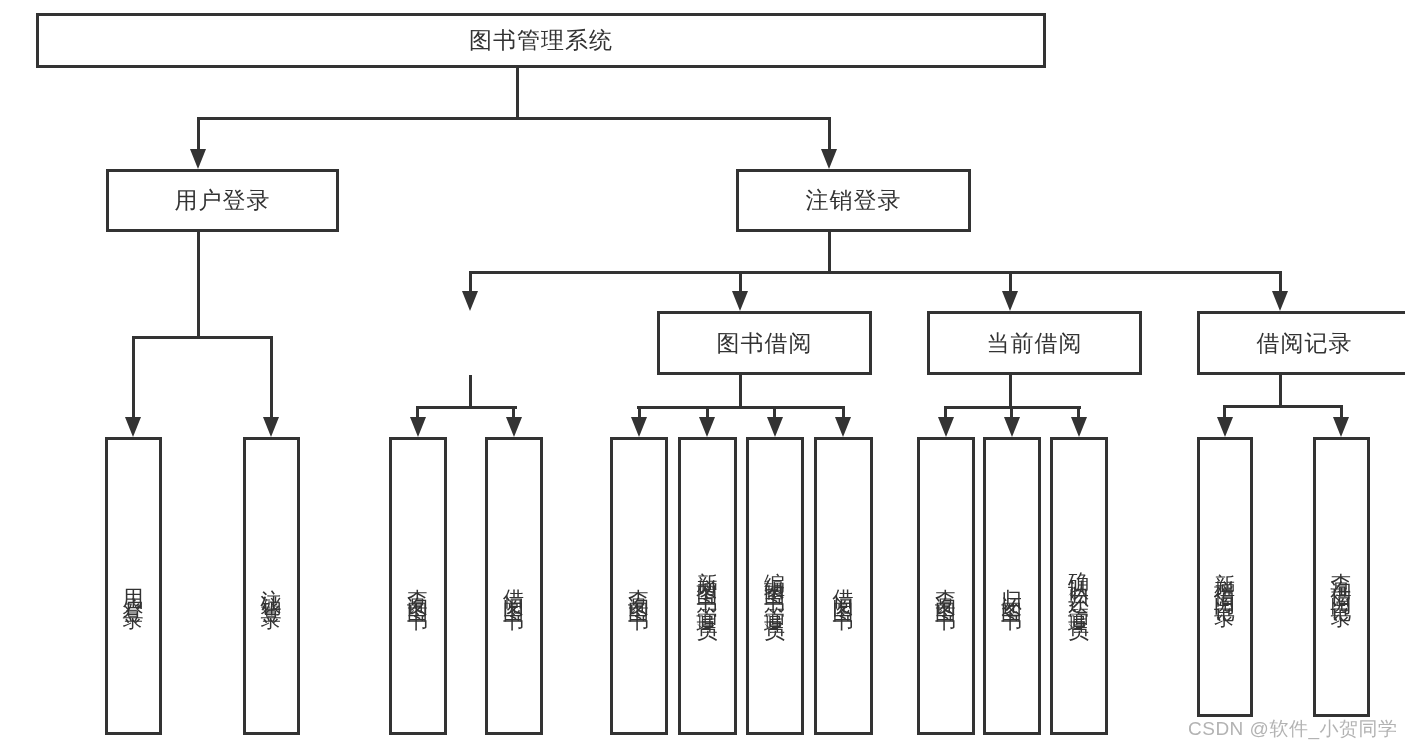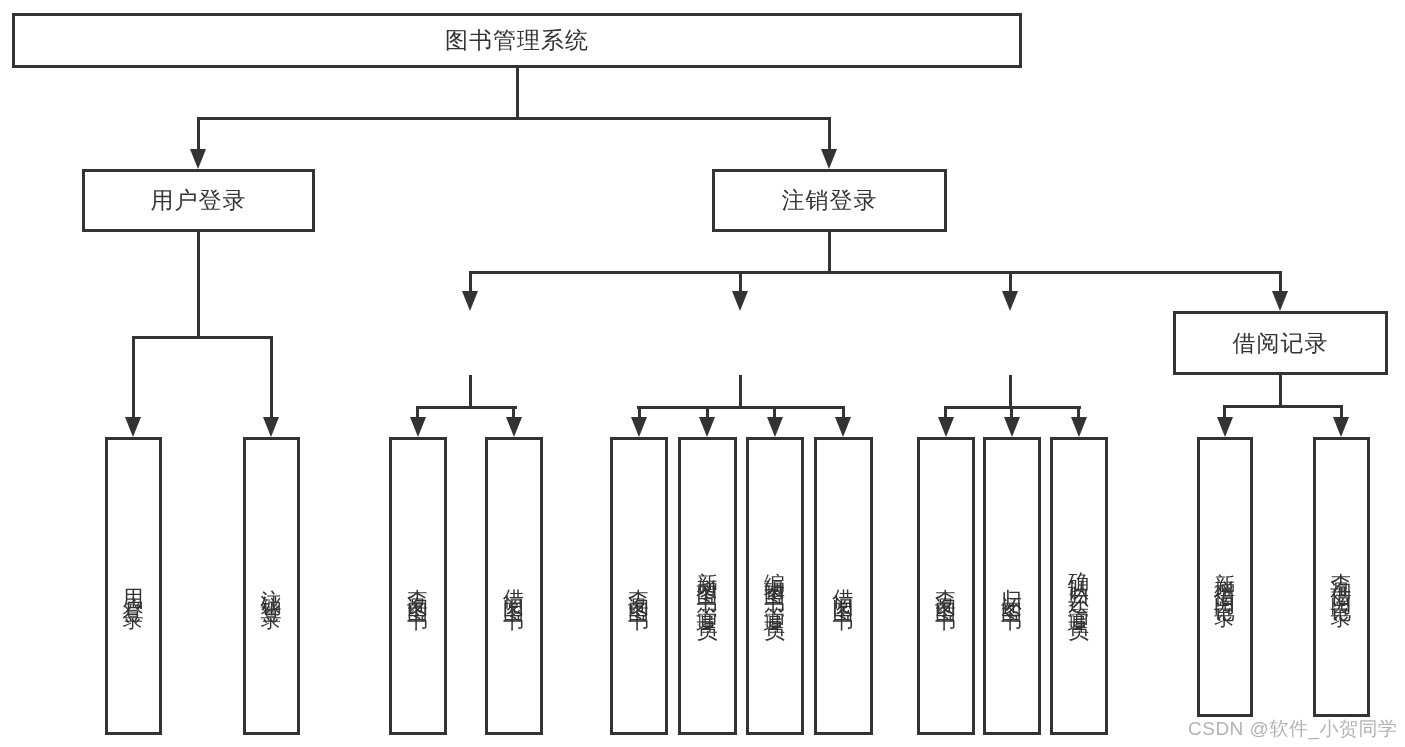--- a/index.html
+++ b/index.html
@@ -13,21 +13,21 @@
   .box{
     position:absolute;
     border:3px solid #333333;
     background:#ffffff;
     box-sizing:border-box;
     display:flex;
     align-items:center;
     justify-content:center;
     color:#333333;
   }
-  .hbox{font-size:23px;letter-spacing:1px;}
+  .hbox{font-size:23px;letter-spacing:1px;margin-left:24px;}
   .vbox{
     writing-mode:vertical-rl;
     text-orientation:mixed;
     font-size:21px;
     letter-spacing:7px;
     line-height:1;
   }
   .line{position:absolute;background:#333333;}
   .arrow{
     position:absolute;width:0;height:0;
@@ -79,20 +79,26 @@
   <div class="line" style="left:469px;top:271px;width:813px;height:3px;"></div>
   <div class="line" style="left:469px;top:271px;width:3px;height:23px;"></div>
   <div class="line" style="left:739px;top:271px;width:3px;height:23px;"></div>
   <div class="line" style="left:1009px;top:271px;width:3px;height:23px;"></div>
   <div class="line" style="left:1279px;top:271px;width:3px;height:23px;"></div>
   <div class="arrow" style="left:462px;top:291px;"></div>
   <div class="arrow" style="left:732px;top:291px;"></div>
   <div class="arrow" style="left:1002px;top:291px;"></div>
   <div class="arrow" style="left:1272px;top:291px;"></div>
 
+  <div class="box hbox" style="left:633px;top:311px;width:215px;height:64px;">
+    <span>图书借阅</span>
+  </div>
+  <div class="box hbox" style="left:903px;top:311px;width:215px;height:64px;">
+    <span>当前借阅</span>
+  </div>
   <div class="box hbox" style="left:1173px;top:311px;width:215px;height:64px;">
     <span>借阅记录</span>
   </div>
 
   <div class="line" style="left:469px;top:375px;width:3px;height:34px;"></div>
   <div class="line" style="left:417px;top:406px;width:100px;height:3px;"></div>
   <div class="line" style="left:416px;top:406px;width:3px;height:12px;"></div>
   <div class="line" style="left:512px;top:406px;width:3px;height:12px;"></div>
   <div class="arrow" style="left:410px;top:417px;"></div>
   <div class="arrow" style="left:506px;top:417px;"></div>

